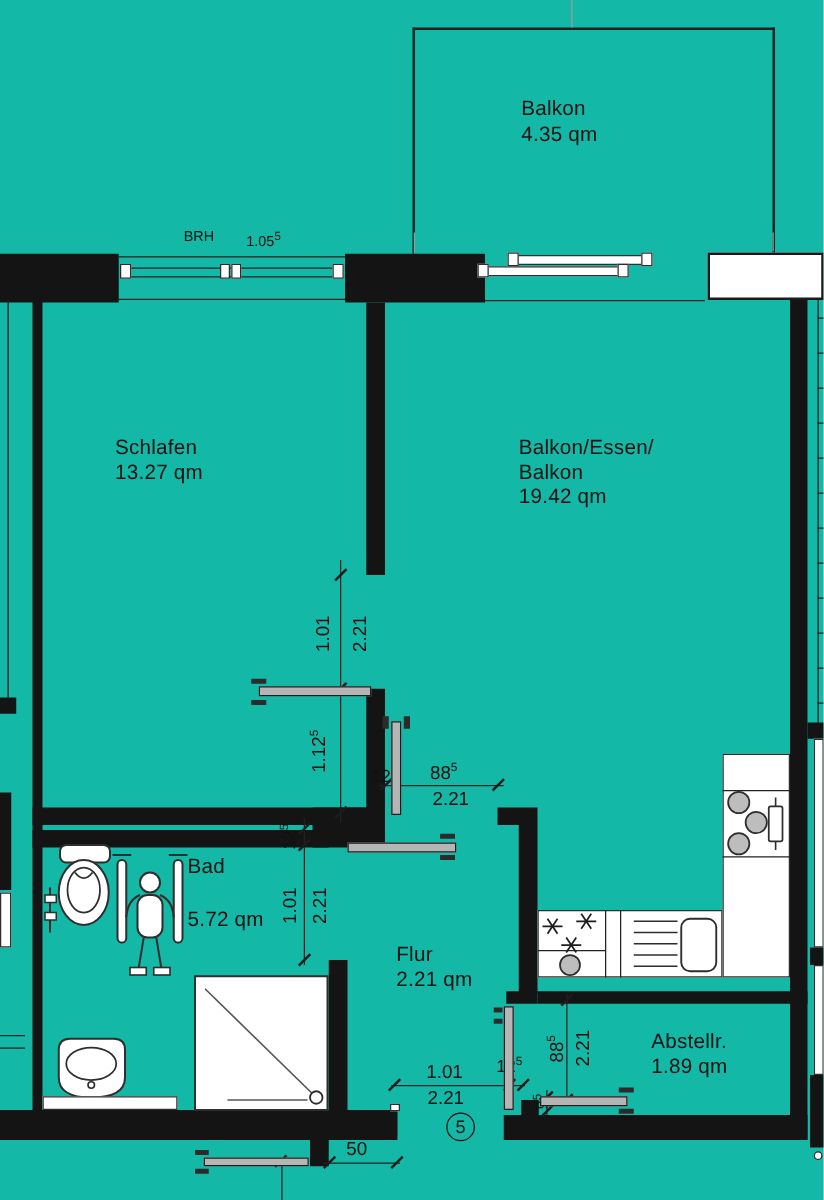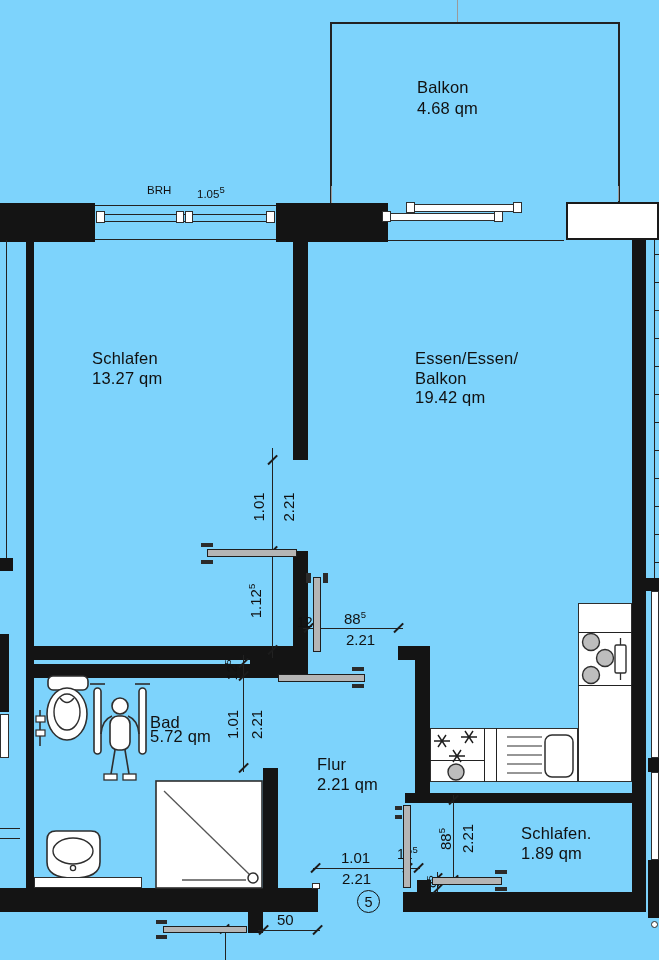--- a/index.html
+++ b/index.html
@@ -1,16 +1,16 @@
 <!DOCTYPE html>
 <html><head>
 <meta charset="utf-8">
 <style>
   html,body{margin:0;padding:0;background:#fff;}
-  #plan{position:relative;width:659px;height:960px;background:#7dd3fc;overflow:hidden;
+  #plan{position:relative;width:659px;height:960px;background:#14b8a6;overflow:hidden;
         font-family:"Liberation Sans",sans-serif;color:#111;}
   .w{position:absolute;background:#141414;}           
   .ln{position:absolute;background:#222;}             
   .lng{position:absolute;background:#9a9a9a;}         
   .outl{position:absolute;background:#fff;border:2.5px solid #1a1a1a;box-sizing:border-box;}
   .thin{position:absolute;background:#fff;border:1.4px solid #2e2e2e;box-sizing:border-box;}
   .leaf{position:absolute;background:#b5b5b5;border:1.3px solid #1e1e1e;box-sizing:border-box;}
   .hw{position:absolute;background:#2b2b2b;}
   .tick{position:absolute;width:13px;height:1.7px;background:#1c1c1c;transform:rotate(-45deg);}
   .txt{position:absolute;white-space:nowrap;font-size:16.5px;letter-spacing:.2px;}
@@ -28,21 +28,21 @@
 <div id="plan">
 
   <div class="ln" style="left:330px;top:22px;width:1.5px;height:181px"></div>
   <div class="ln" style="left:330px;top:22px;width:290px;height:1.5px"></div>
   <div class="ln" style="left:618px;top:22px;width:1.5px;height:181px"></div>
   <div class="lng" style="left:457px;top:0;width:1.2px;height:22px"></div>
   <div class="lng" style="left:331px;top:186px;width:1.2px;height:17px"></div>
   <div class="lng" style="left:618px;top:186px;width:1.2px;height:15px"></div>
 
   <div class="txt" style="left:417px;top:78px">Balkon</div>
-  <div class="txt" style="left:417px;top:99px">4.68 qm</div>
+  <div class="txt" style="left:417px;top:99px">4.35 qm</div>
 
   <div class="w" style="left:0;top:203px;width:95px;height:39px"></div>
   <div class="w" style="left:276px;top:203px;width:112px;height:39px"></div>
   <div class="outl" style="left:566px;top:202px;width:93px;height:38px"></div>
 
   <div class="ln" style="left:95px;top:205px;width:181px;height:1px"></div>
   <div class="ln" style="left:95px;top:239px;width:181px;height:1px"></div>
   <div class="ln" style="left:97px;top:214px;width:177px;height:1.2px"></div>
   <div class="ln" style="left:97px;top:221px;width:177px;height:1.2px"></div>
   <div class="thin" style="left:96px;top:211px;width:9px;height:12px"></div>
@@ -100,28 +100,28 @@
   <div class="ln" style="left:654px;top:562px;width:5px;height:1px"></div>
   <div class="w" style="left:646px;top:578px;width:13px;height:13px"></div>
   <div class="thin" style="left:651px;top:591px;width:8px;height:167px"></div>
   <div class="w" style="left:648px;top:758px;width:11px;height:14px"></div>
   <div class="thin" style="left:651px;top:772px;width:8px;height:88px"></div>
   <div class="w" style="left:648px;top:860px;width:11px;height:58px"></div>
   <div class="thin" style="left:651px;top:921px;width:7px;height:7px;border-radius:50%"></div>
 
   <div class="txt" style="left:92px;top:349px">Schlafen</div>
   <div class="txt" style="left:92px;top:369px">13.27 qm</div>
-  <div class="txt" style="left:415px;top:349px">Essen/Essen/</div>
+  <div class="txt" style="left:415px;top:349px">Balkon/Essen/</div>
   <div class="txt" style="left:415px;top:369px">Balkon</div>
   <div class="txt" style="left:415px;top:388px">19.42 qm</div>
-  <div class="txt" style="left:150px;top:713px">Bad</div>
+  <div class="txt" style="left:150px;top:684px">Bad</div>
   <div class="txt" style="left:150px;top:727px">5.72 qm</div>
   <div class="txt" style="left:317px;top:755px">Flur</div>
   <div class="txt" style="left:317px;top:775px">2.21 qm</div>
-  <div class="txt" style="left:521px;top:824px">Schlafen.</div>
+  <div class="txt" style="left:521px;top:824px">Abstellr.</div>
   <div class="txt" style="left:521px;top:844px">1.89 qm</div>
 
   <div class="ln" style="left:272px;top:448px;width:1.2px;height:210px"></div>
   <div class="tick" style="left:266px;top:459px"></div>
   <div class="tick" style="left:266px;top:550px"></div>
   <div class="tick" style="left:266px;top:649px"></div>
 
   <div class="ln" style="left:303px;top:628px;width:100px;height:1.2px"></div>
   <div class="tick" style="left:302px;top:627px"></div>
   <div class="tick" style="left:392px;top:627px"></div>

